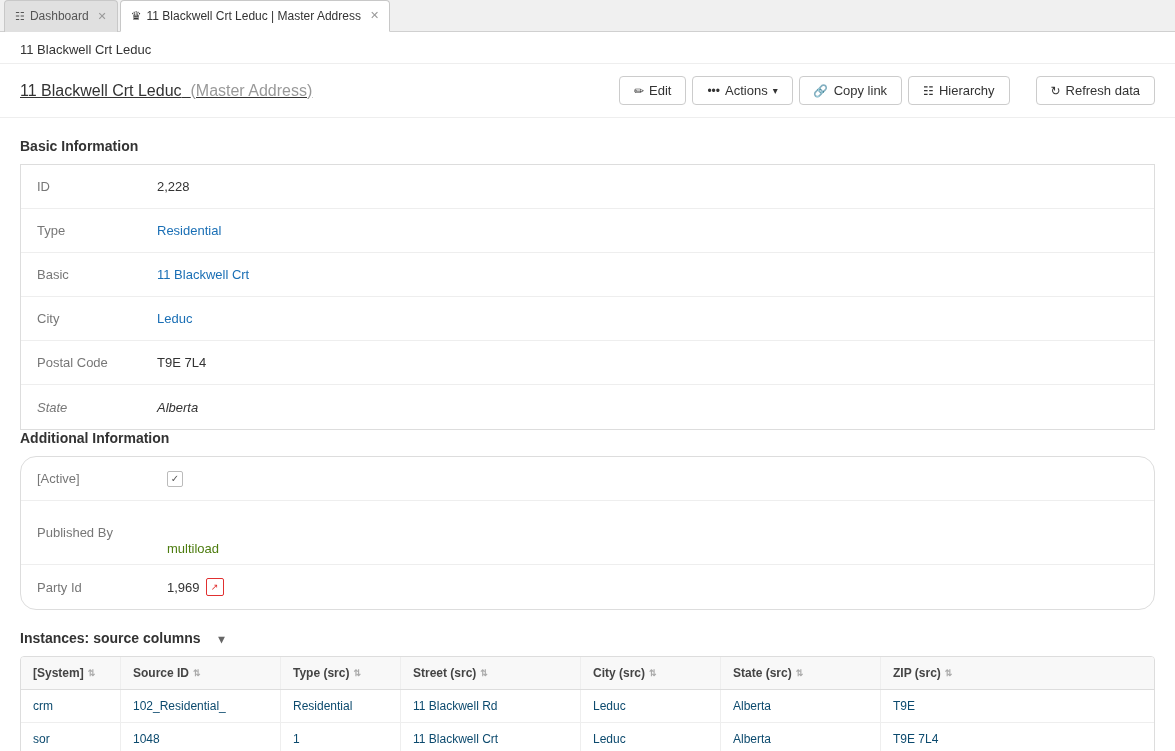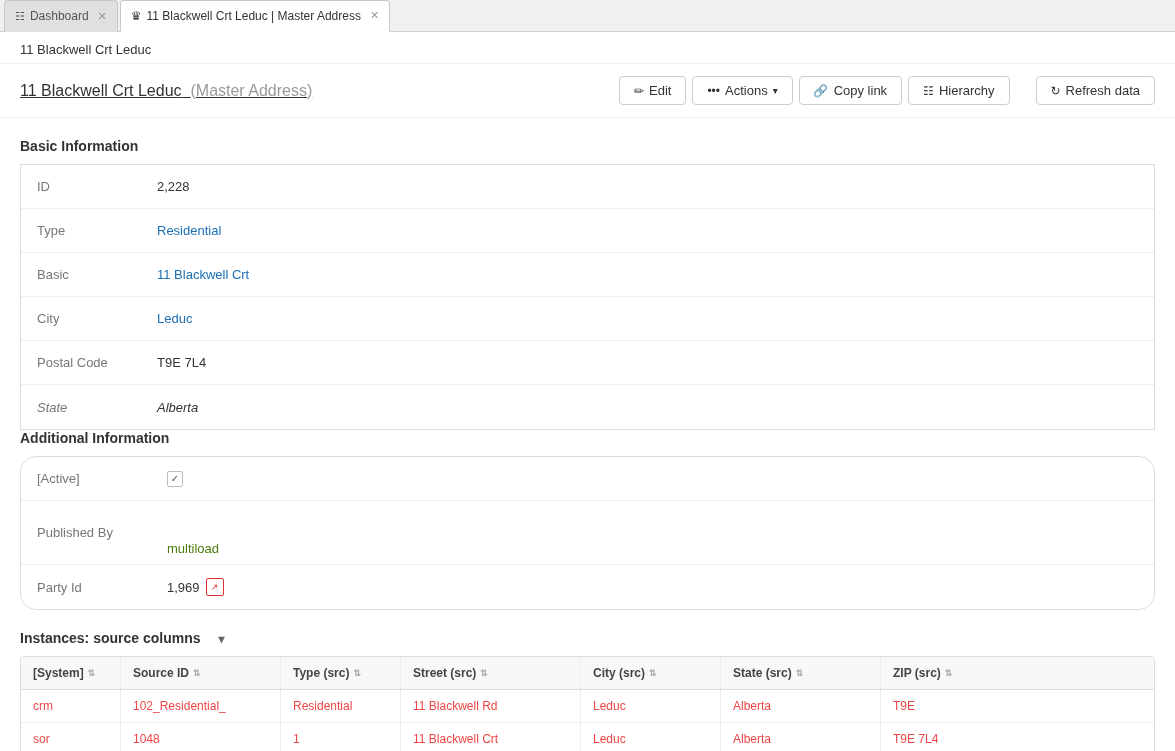--- a/index.html
+++ b/index.html
@@ -240,21 +240,21 @@
     .th .sort-icon { color: #aaa; font-size: 9px; }
     .table-data-row {
       display: grid;
       grid-template-columns: 100px 160px 120px 180px 140px 160px 120px;
       border-bottom: 1px solid #eee;
     }
     .table-data-row:last-child { border-bottom: none; }
     .td {
       padding: 9px 12px;
       font-size: 12px;
-      color: #ef4444;
+      color: #0c4a6e;
       border-right: 1px solid #eee;
     }
     .td:last-child { border-right: none; }
   </style>
 </head>
 <body>
 
 <div class="tab-bar">
   <div class="tab">
     <span style="font-size:11px;">☷</span>

